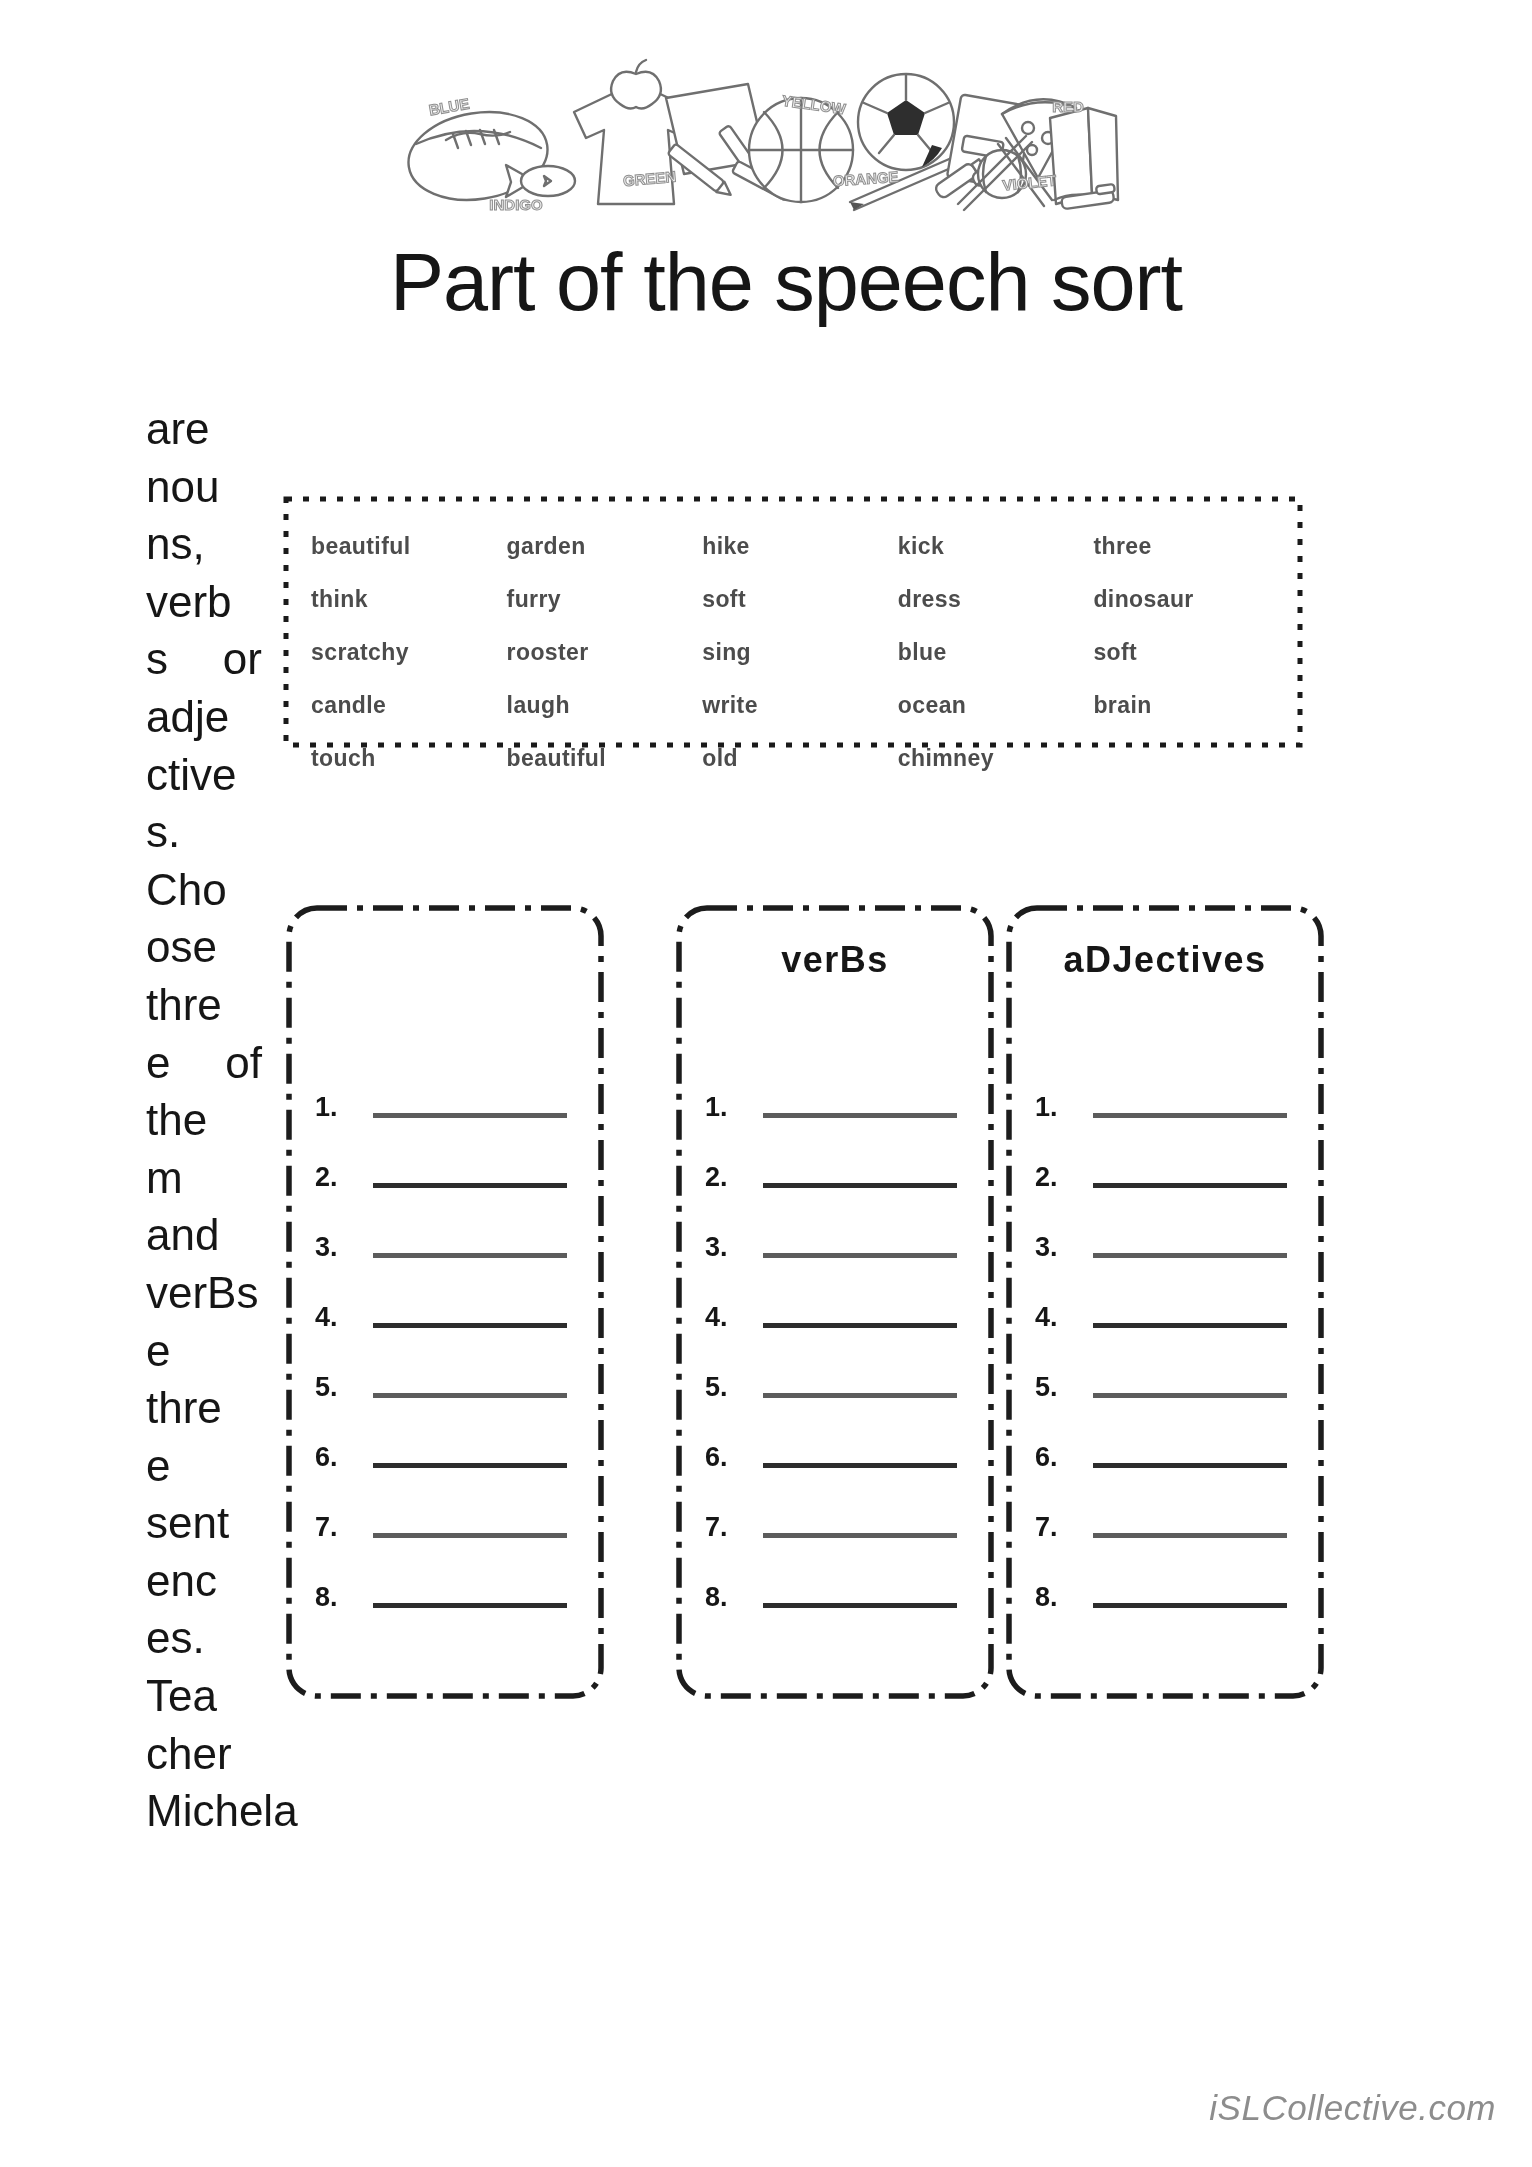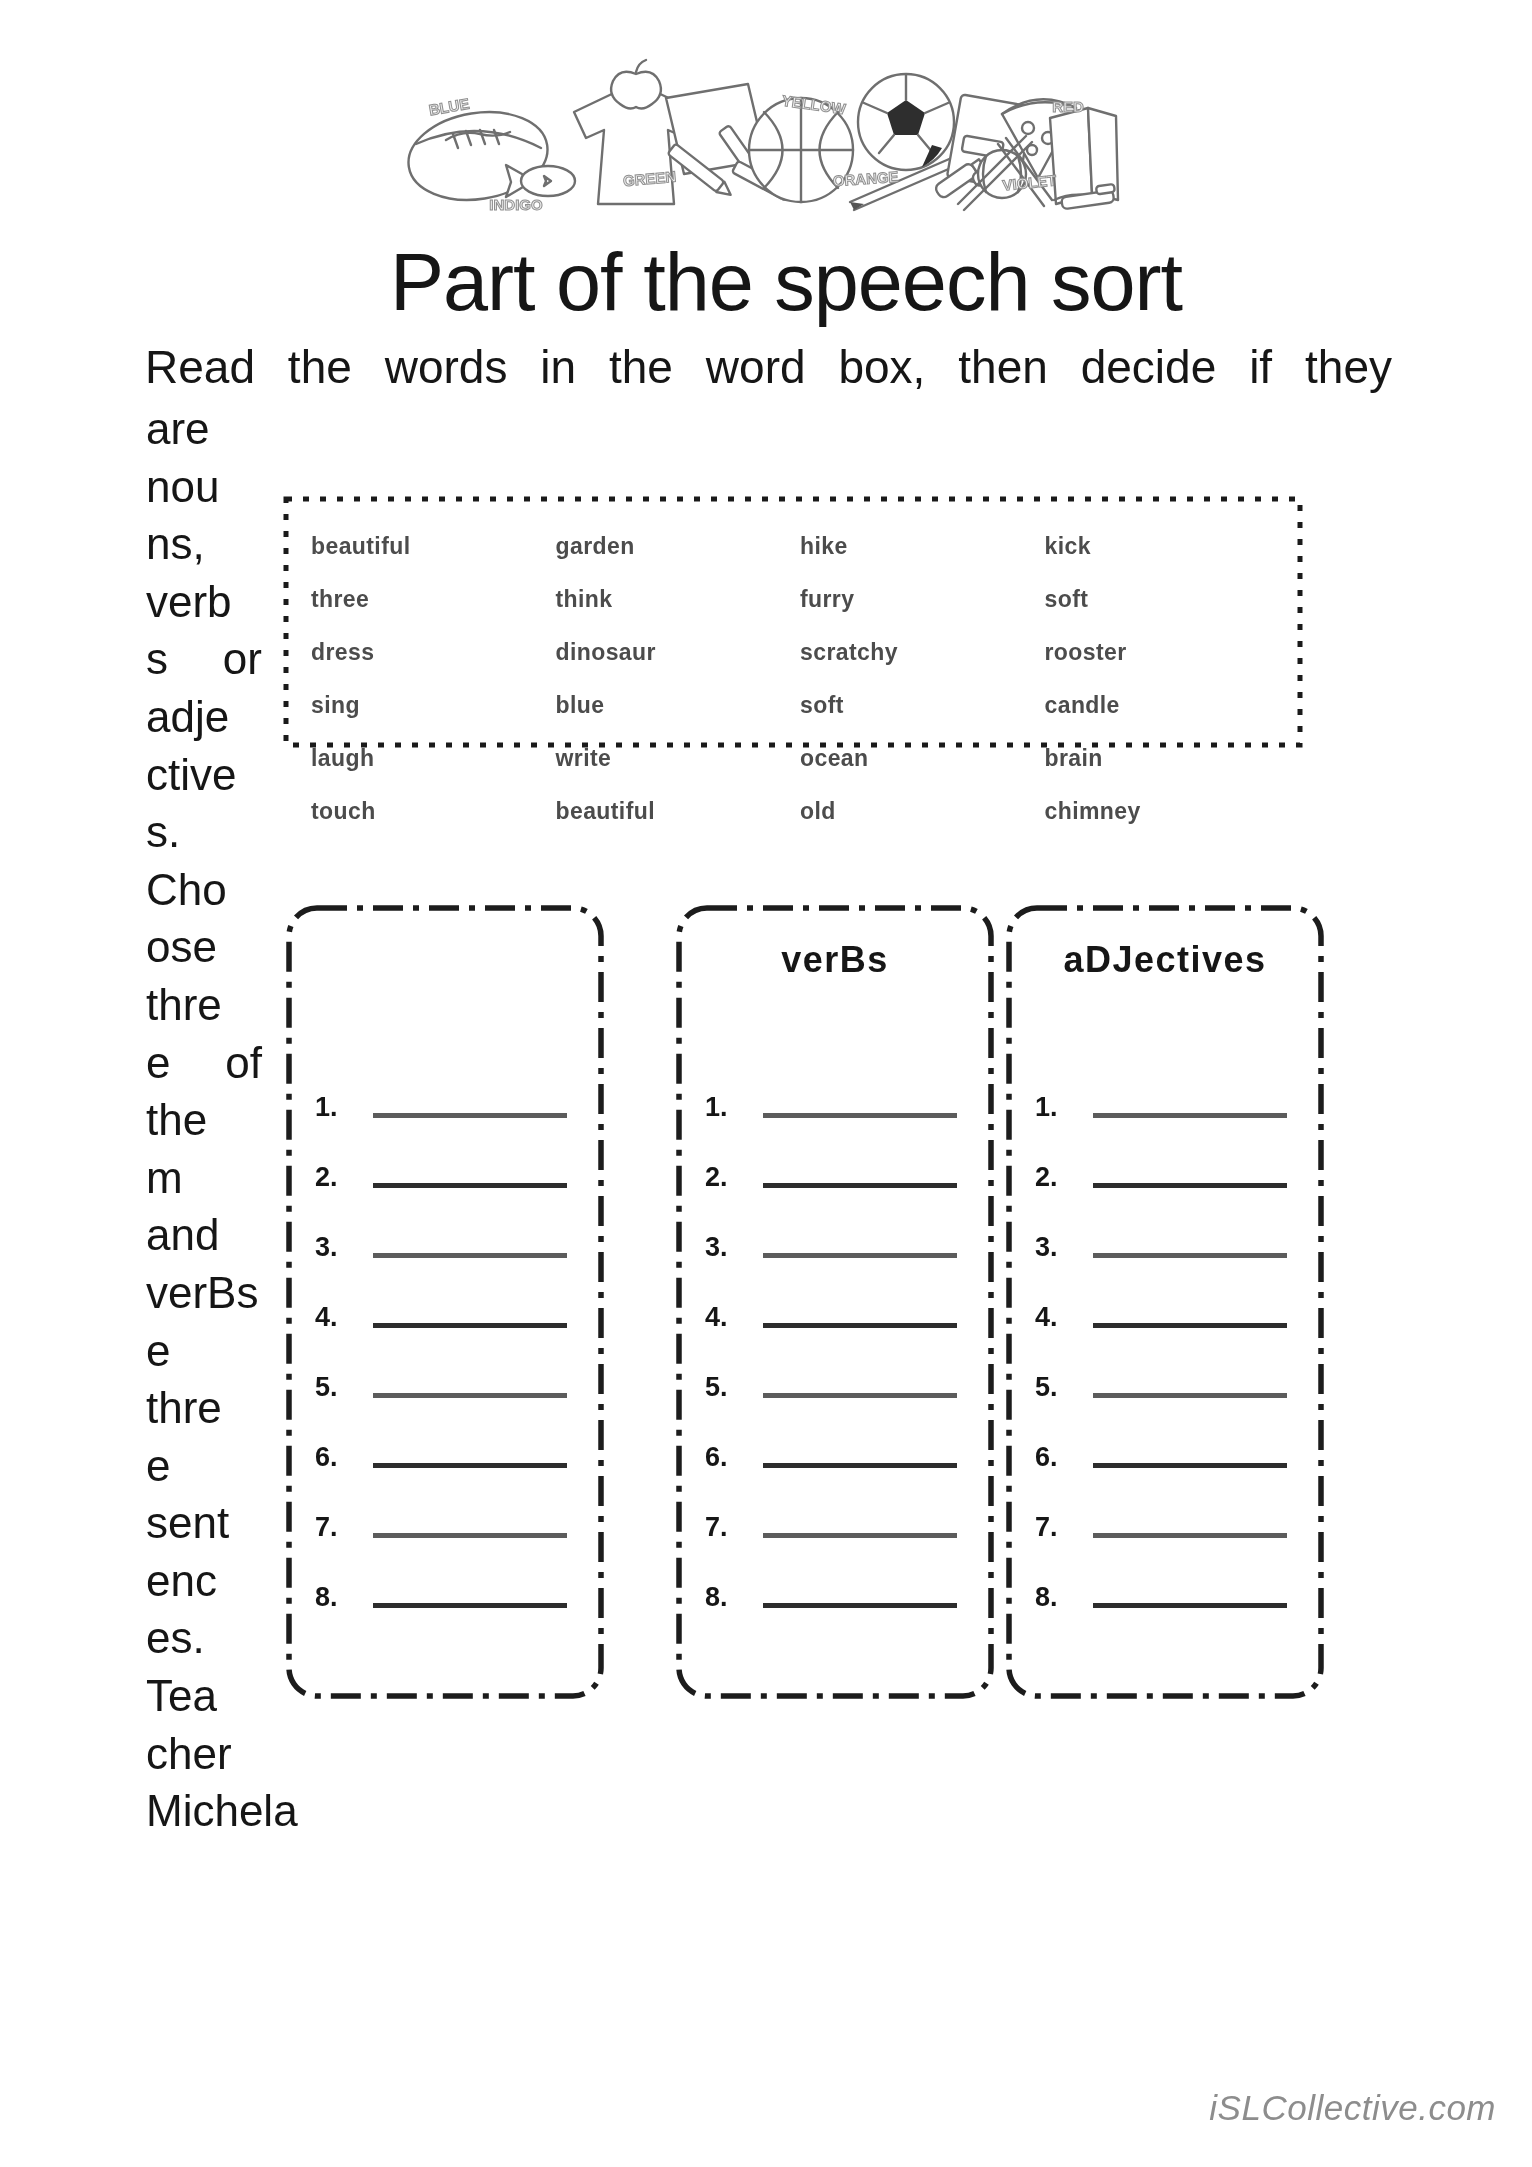--- a/index.html
+++ b/index.html
@@ -28,21 +28,21 @@
   .leftcol{
     position:absolute;left:146px;top:400px;width:116px;
     font-size:44px;line-height:57.6px;
   }
   .col-line{text-align:justify;text-align-last:justify;}
   
   .wordbox{position:absolute;left:283px;top:496px;width:1020px;height:252px;}
   .wordbox svg.wb-border{position:absolute;left:0;top:0;width:100%;height:100%;}
   .wb-grid{
     position:absolute;left:28px;top:24px;right:14px;bottom:12px;
-    display:grid;grid-template-columns:repeat(4,1fr);grid-auto-rows:53px;
+    display:grid;grid-template-columns:repeat(5,1fr);grid-auto-rows:53px;
     align-items:center;
   }
   .wb-word{
     font-size:23px;font-weight:700;color:var(--scanword);
     letter-spacing:.4px;filter:blur(.6px);white-space:nowrap;
   }
   
   .sort-box{position:absolute;top:903px;width:320px;height:798px;}
   .box-border{position:absolute;left:0;top:0;width:100%;height:100%;}
   .box-title{
@@ -166,21 +166,20 @@
       <text x="252" y="134" transform="rotate(-5 252 134)">GREEN</text>
       <text x="415" y="60" transform="rotate(8 415 60)">YELLOW</text>
       <text x="468" y="134" transform="rotate(-4 468 134)">ORANGE</text>
       <text x="670" y="62">RED</text>
       <text x="632" y="138" transform="rotate(-6 632 138)">VIOLET</text>
     </g>
   </svg>
 
   <div class="title">Part of the speech sort</div>
 
-  <div class="instruction">Read the words in the word box, then decide if they</div>
 
   <div class="leftcol" id="leftcol">
       <div class="col-line">are</div>
       <div class="col-line">nou</div>
       <div class="col-line">ns,</div>
       <div class="col-line">verb</div>
       <div class="col-line">s or</div>
       <div class="col-line">adje</div>
       <div class="col-line">ctive</div>
       <div class="col-line">s.</div>

